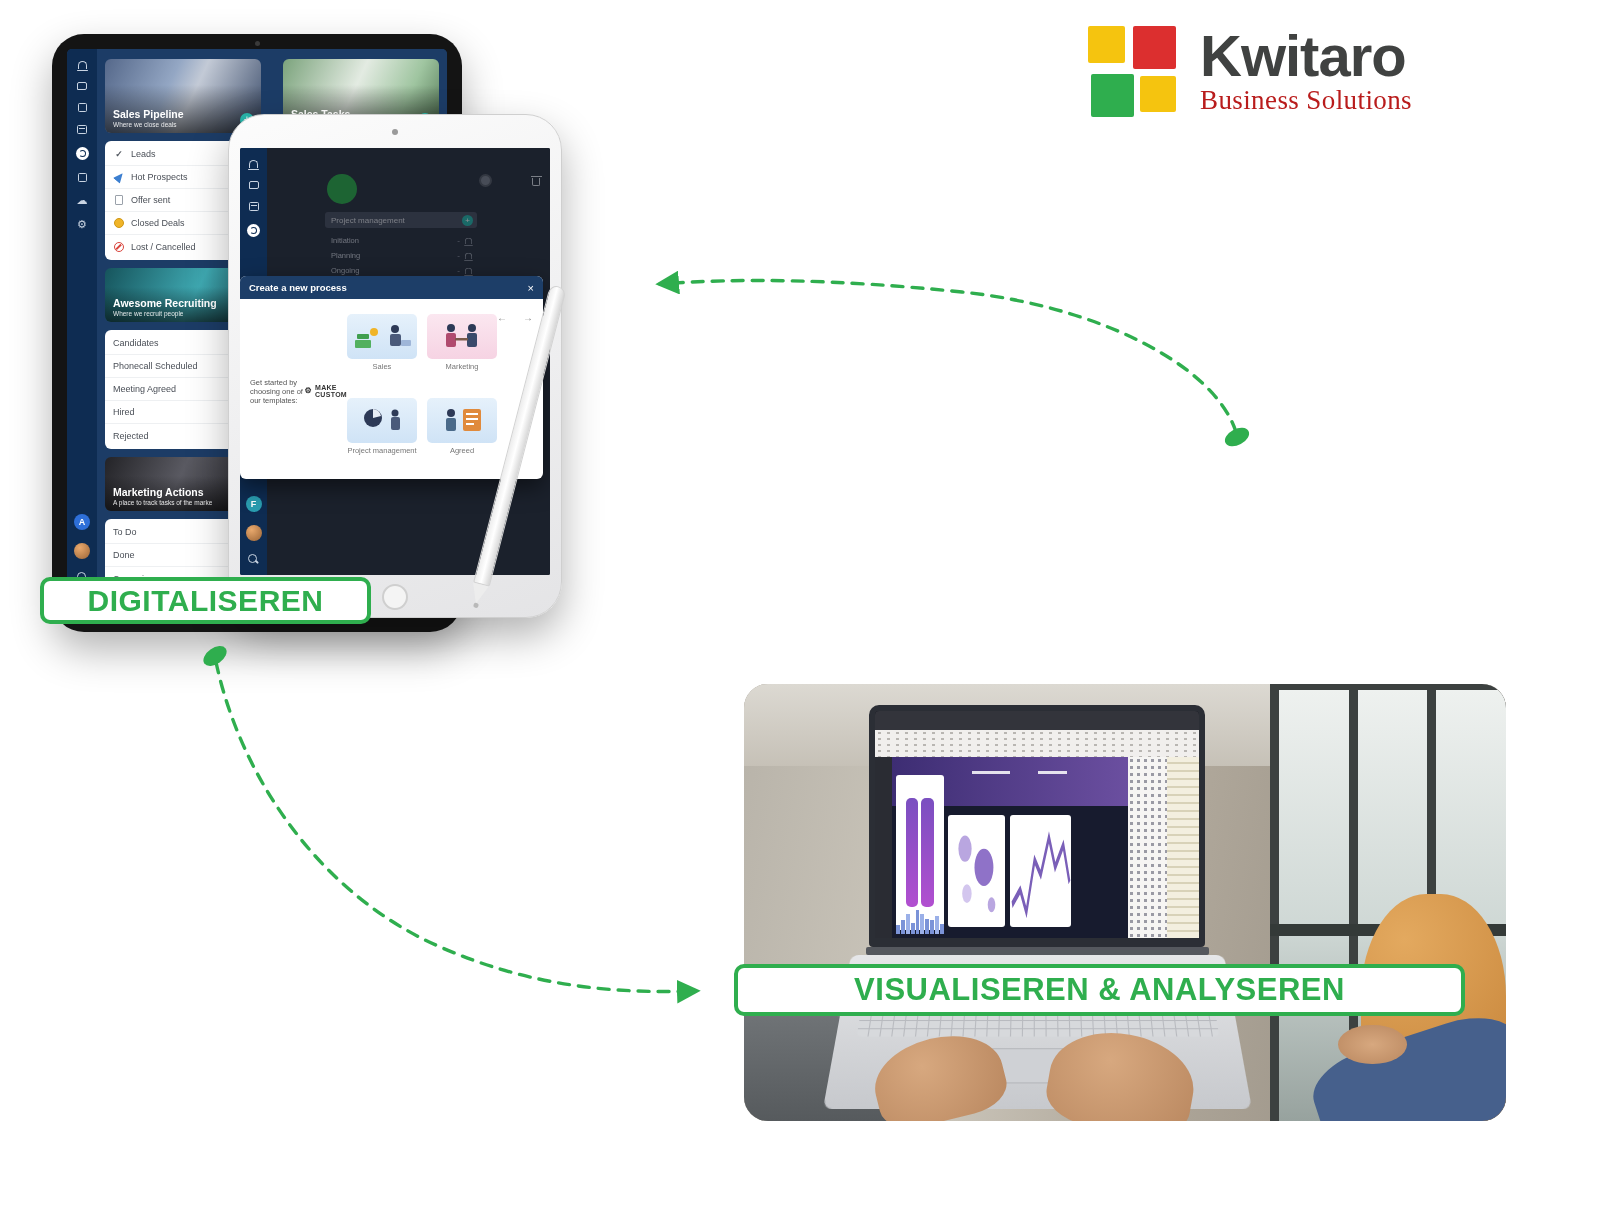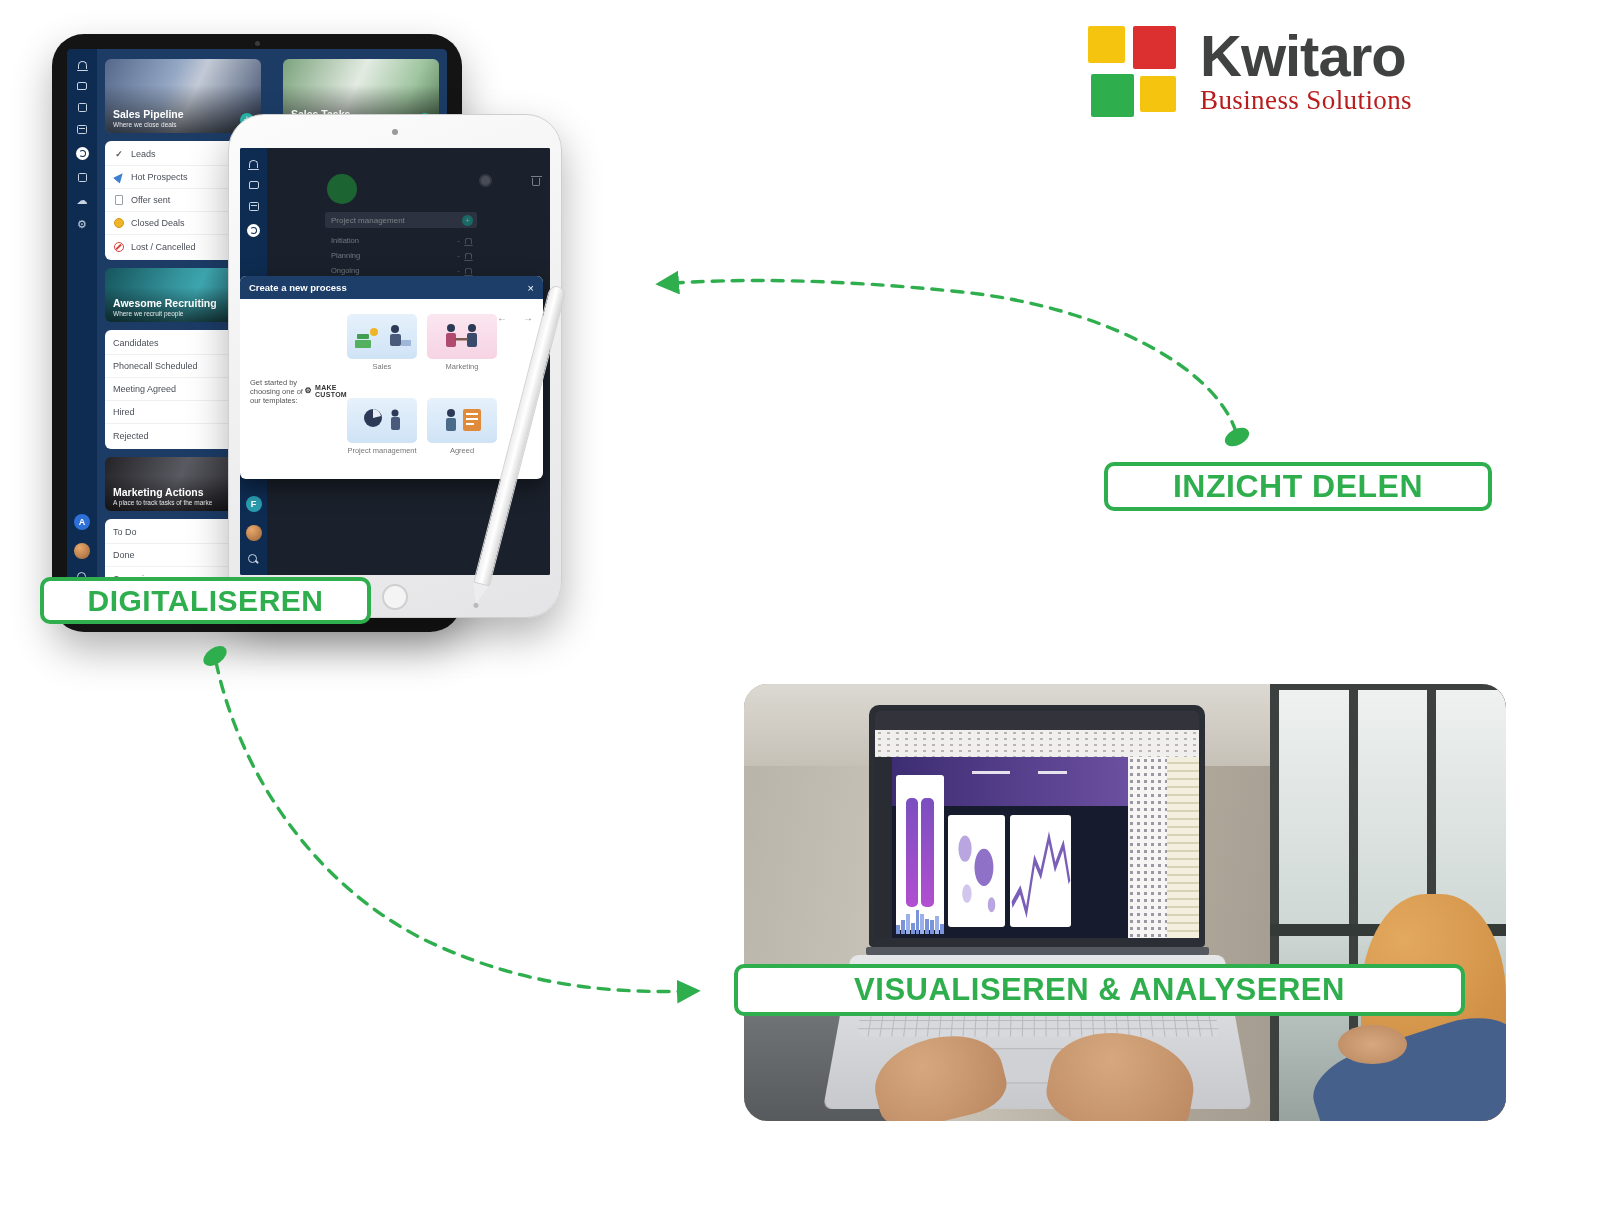--- a/index.html
+++ b/index.html
@@ -533,16 +533,15 @@
       <div class="lp-deck">
         <div class="lp-keys"></div>
         <div class="lp-pad"></div>
       </div>
     </div>
     <div class="hand hand-left"></div>
     <div class="hand hand-right"></div>
   </div>
 
   <div class="badge badge-dig">DIGITALISEREN</div>
-  <div class="badge badge-inz">INZICHT DELEN</div>
   <div class="badge badge-vis">VISUALISEREN &amp; ANALYSEREN</div>
 
 </div>
 
 </body></html>

